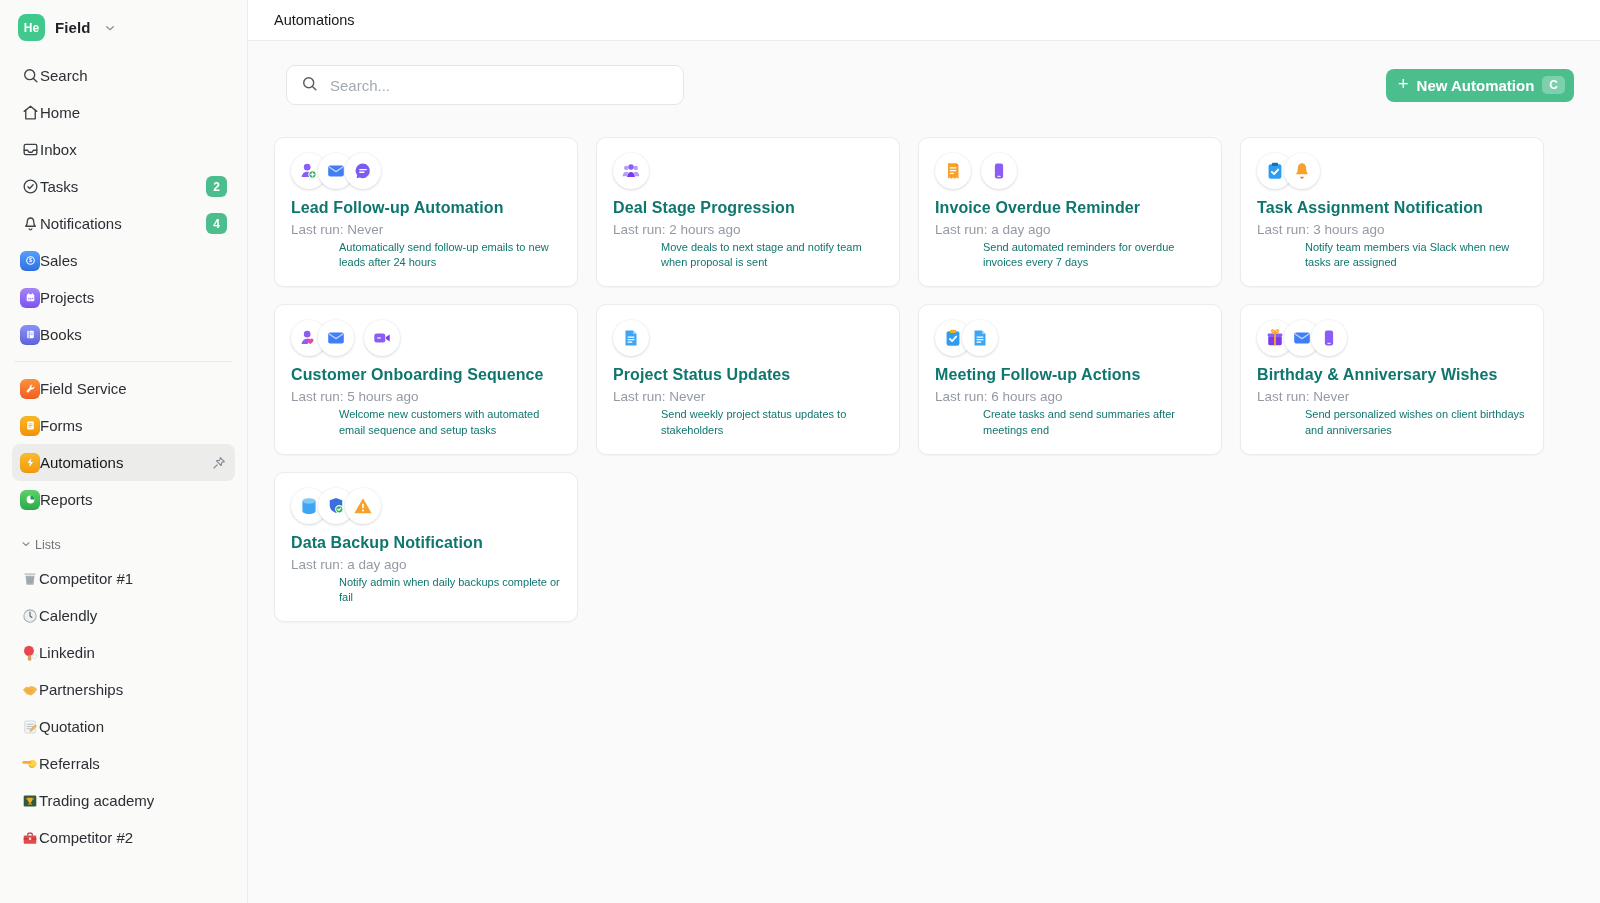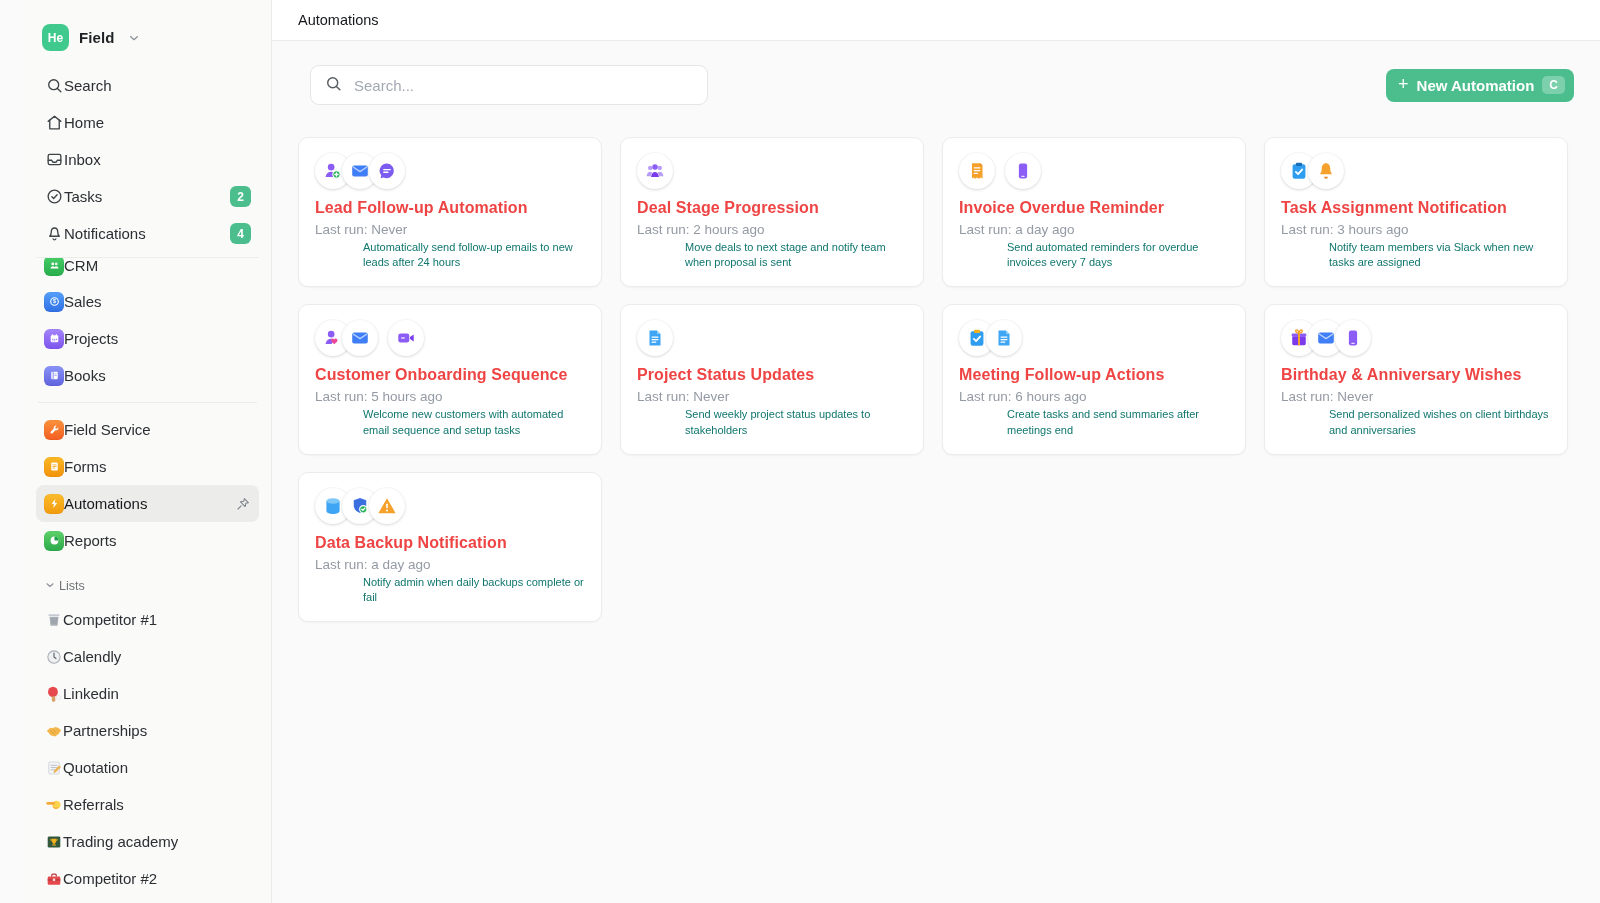--- a/index.html
+++ b/index.html
@@ -7,21 +7,21 @@
   body {
     width:1600px; height:903px; overflow:hidden;
     font-family:"Liberation Sans", sans-serif;
     background:#fafafa; color:#222; display:flex;
     -webkit-font-smoothing:antialiased;
   }
   
   .sidebar {
     width:248px; min-width:248px; height:903px;
     background:#fafaf9; border-right:1px solid #ebebeb;
-    padding:20px 12px 0 12px; display:flex; flex-direction:column; overflow:hidden;margin-left:24px;
+    padding:10px 12px 0 12px; display:flex; flex-direction:column; overflow:hidden;
   }
   .logo-row { display:flex; align-items:center; gap:10px; padding:4px 6px 16px 6px; cursor:pointer; }
   .avatar {
     width:27px; height:27px; border-radius:8px; background:var(--avatar-green,#3fc98c);
     color:#fff; font-size:12px; font-weight:700; display:flex; align-items:center; justify-content:center;
   }
   .app-name { font-size:15px; font-weight:700; color:#1f2225; letter-spacing:.1px; }
   .logo-row .chev { display:flex; margin-left:2px; }
   .nav-item {
     display:flex; align-items:center; gap:0; height:37px; padding:0 8px;
@@ -92,21 +92,21 @@
   }
   .chips { display:flex; align-items:center; height:38px; margin:0 0 9px 0; }
   .chip-group { display:flex; }
   .chip-group + .chip-group { margin-left:10px; }
   .chip {
     width:36px; height:36px; border-radius:50%; background:#fff;
     box-shadow:0 1px 3px rgba(0,0,0,.14), 0 0 0 1px rgba(0,0,0,.02);
     display:flex; align-items:center; justify-content:center; flex:none;
   }
   .chip + .chip { margin-left:-9px; }
-  .card-title { font-size:16px; font-weight:600; color:#ef4444; margin-bottom:5px; letter-spacing:.1px; }
+  .card-title { font-size:16px; font-weight:600; color:#0f766e; margin-bottom:5px; letter-spacing:.1px; }
   .card-meta { font-size:13.5px; color:#949aa4; margin-bottom:3px; }
   .card-desc { font-size:11px; color:#0f766e; line-height:1.38;margin-left:48px; }
 </style>
 </head>
 <body>
 
 <div class="sidebar">
   <div class="logo-row">
     <div class="avatar">He</div>
     <div class="app-name">Field</div>
@@ -159,32 +159,20 @@
           <svg viewBox="0 0 24 24" width="19" height="19" fill="none" stroke="#3e4347" stroke-width="1.7" stroke-linecap="round" stroke-linejoin="round">
             <path d="M12 5c-2.5 0-4.1 2.1-4.1 5.1 0 2.7-.7 4.1-1.9 5.4h12C16.8 14.2 16.1 12.8 16.1 10.1 16.1 7.1 14.5 5 12 5z"></path>
             <path d="M10.3 18.8a1.8 1.8 0 0 0 3.4 0"></path>
           </svg>
         </span>
         <span class="lbl">Notifications</span>
         <span class="badge">4</span>
       </div>
     </div>
   <div id="nav-apps">
-      <div class="clip">
-        <div class="nav-item">
-          <span class="app-ico ai-crm">
-            <svg viewBox="0 0 24 24" width="13" height="13">
-              <circle cx="8.8" cy="9" r="2.6" fill="#fff"></circle>
-              <circle cx="15.2" cy="9" r="2.6" fill="#fff" opacity=".85"></circle>
-              <path d="M4.5 17.5c.7-2.8 2.3-4.3 4.3-4.3 1.2 0 2.3.6 3.2 1.6.9-1 2-1.6 3.2-1.6 2 0 3.6 1.5 4.3 4.3z" fill="#fff"></path>
-            </svg>
-          </span>
-          <span class="lbl">CRM</span>
-        </div>
-      </div>
       <div class="nav-item">
         <span class="app-ico ai-sales">
           <svg viewBox="0 0 24 24" width="13" height="13">
             <circle cx="12" cy="12" r="7" fill="none" stroke="#fff" stroke-width="2"></circle>
             <text x="12" y="15.6" font-size="10" font-weight="bold" fill="#fff" text-anchor="middle" font-family="Liberation Sans,sans-serif">$</text>
           </svg>
         </span>
         <span class="lbl">Sales</span>
       </div>
       <div class="nav-item">

